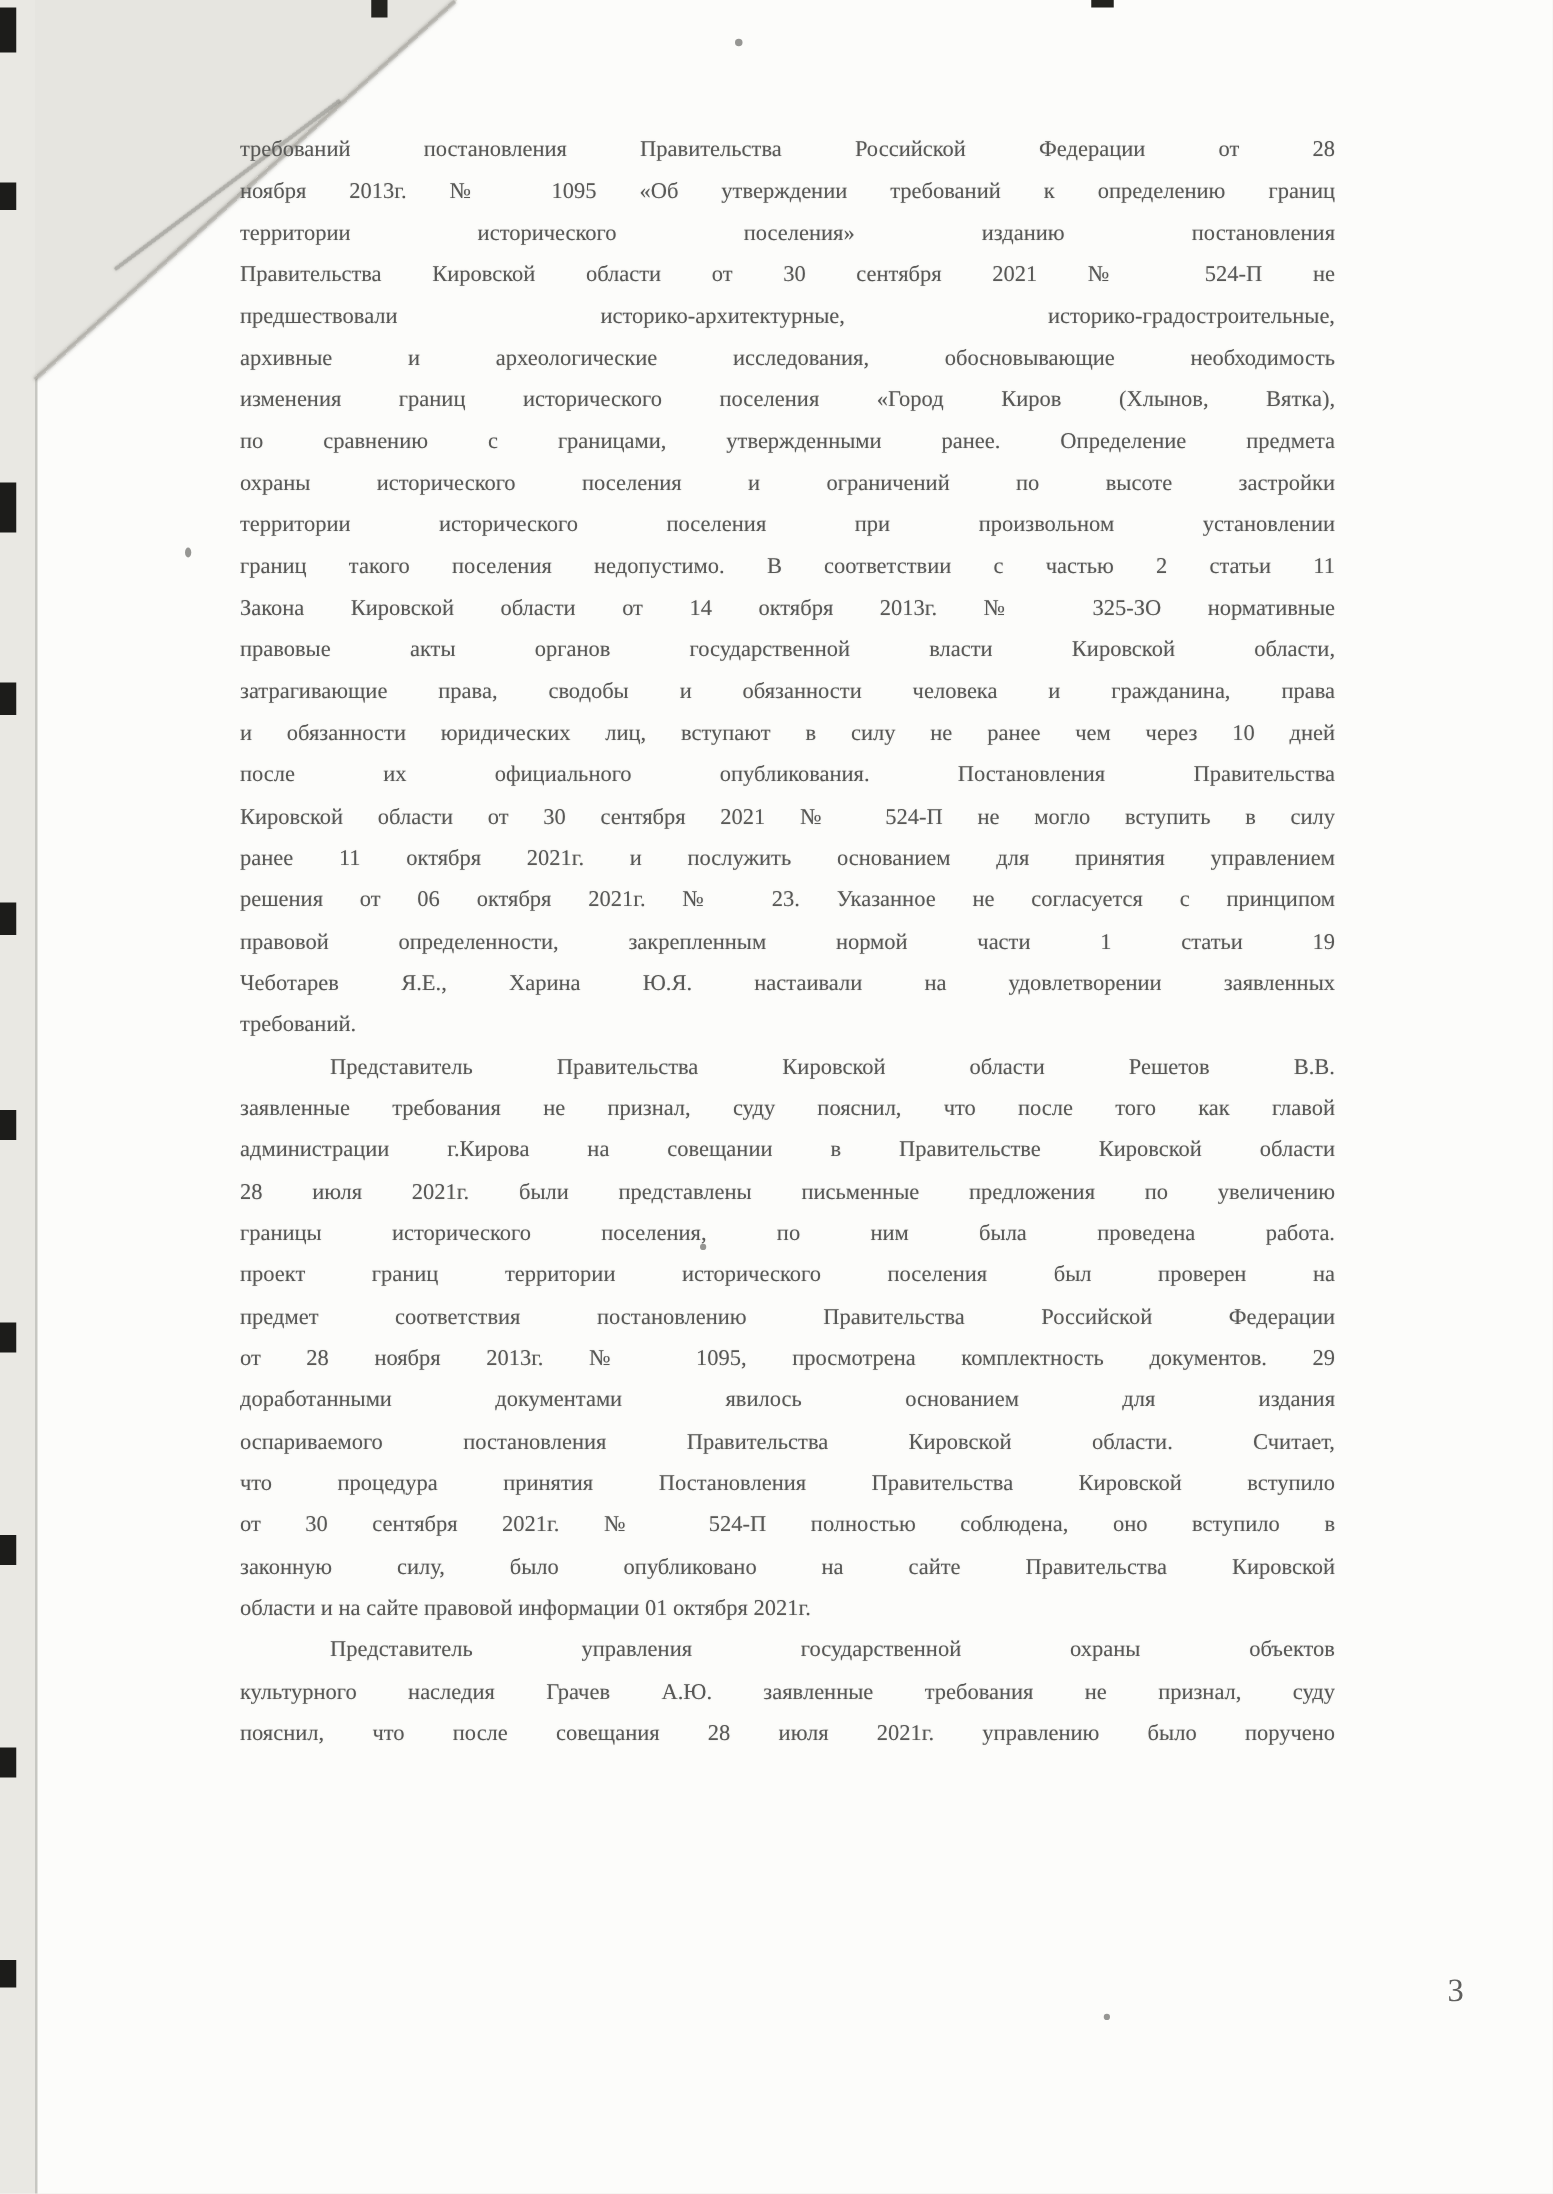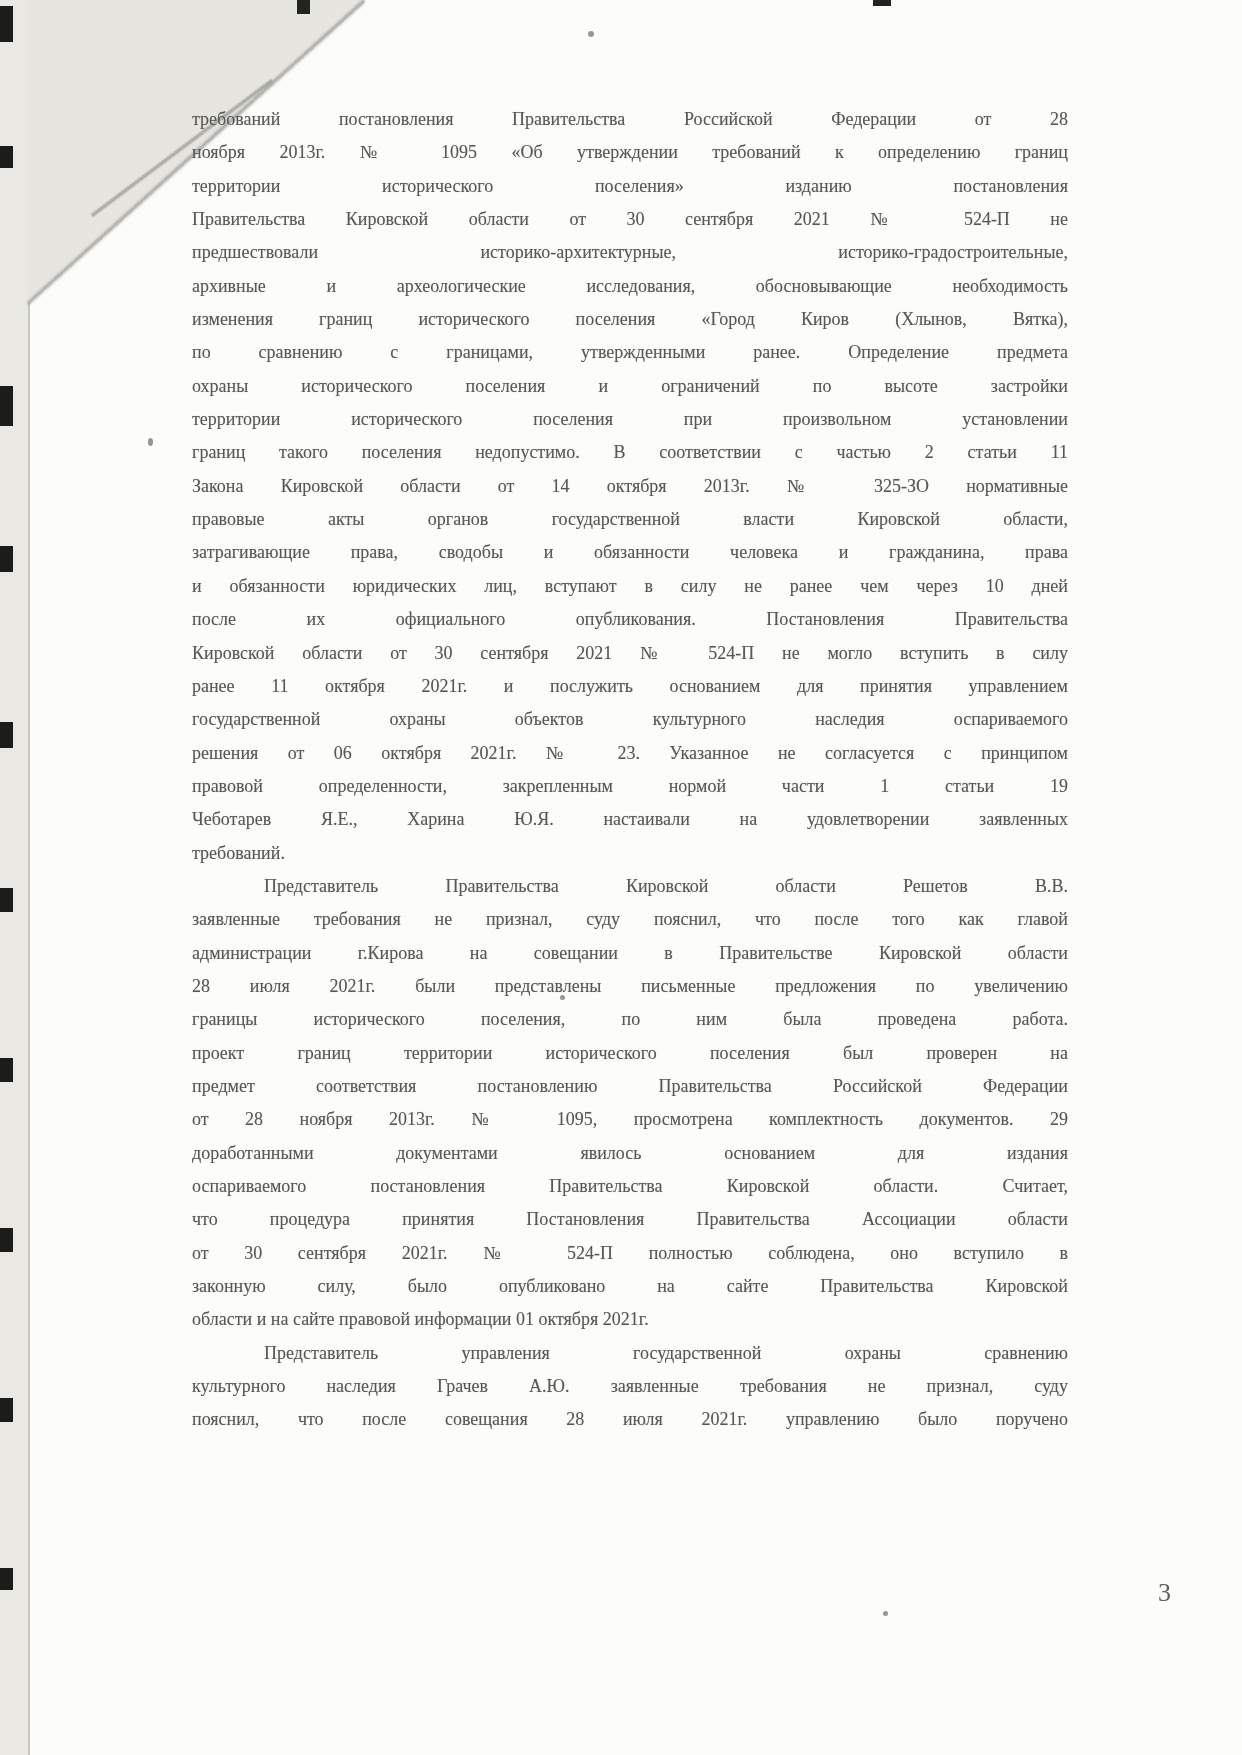--- a/index.html
+++ b/index.html
@@ -71,46 +71,45 @@
         <div class="line">охраны исторического поселения и ограничений по высоте застройки</div>
         <div class="line">территории исторического поселения при произвольном установлении</div>
         <div class="line">границ такого поселения недопустимо. В соответствии с частью 2 статьи 11</div>
         <div class="line">Закона Кировской области от 14 октября 2013г. № 325-ЗО нормативные</div>
         <div class="line">правовые акты органов государственной власти Кировской области,</div>
         <div class="line">затрагивающие права, сводобы и обязанности человека и гражданина, права</div>
         <div class="line">и обязанности юридических лиц, вступают в силу не ранее чем через 10 дней</div>
         <div class="line">после их официального опубликования. Постановления Правительства</div>
         <div class="line">Кировской области от 30 сентября 2021 № 524-П не могло вступить в силу</div>
         <div class="line">ранее 11 октября 2021г. и послужить основанием для принятия управлением</div>
-        <div class="line">государственной охраны объектов культурного наследия оспариваемого</div>
         <div class="line">решения от 06 октября 2021г. № 23. Указанное не согласуется с принципом</div>
         <div class="line">правовой определенности, закрепленным нормой части 1 статьи 19</div>
       </div>
       <div class="para">
         <div class="line">Чеботарев Я.Е., Харина Ю.Я. настаивали на удовлетворении заявленных</div>
         <div class="line left-last">требований.</div>
       </div>
       <div class="para">
         <div class="line indent">Представитель Правительства Кировской области Решетов В.В.</div>
         <div class="line">заявленные требования не признал, суду пояснил, что после того как главой</div>
         <div class="line">администрации г.Кирова на совещании в Правительстве Кировской области</div>
         <div class="line">28 июля 2021г. были представлены письменные предложения по увеличению</div>
         <div class="line">границы исторического поселения, по ним была проведена работа.</div>
         <div class="line">проект границ территории исторического поселения был проверен на</div>
         <div class="line">предмет соответствия  постановлению Правительства Российской Федерации</div>
         <div class="line">от 28 ноября 2013г.  № 1095, просмотрена комплектность документов. 29</div>
         <div class="line">доработанными документами явилось основанием для издания</div>
         <div class="line">оспариваемого постановления Правительства Кировской области. Считает,</div>
-        <div class="line">что процедура принятия Постановления Правительства Ассоциации области</div>
+        <div class="line">что процедура принятия Постановления Правительства Кировской вступило</div>
         <div class="line">от 30 сентября 2021г. № 524-П полностью соблюдена, оно вступило в</div>
         <div class="line">законную силу, было опубликовано на сайте Правительства Кировской</div>
         <div class="line left-last">области и на сайте правовой информации 01 октября 2021г.</div>
       </div>
       <div class="para">
-        <div class="line indent">Представитель управления государственной охраны сравнению</div>
+        <div class="line indent">Представитель управления государственной охраны объектов</div>
         <div class="line">культурного наследия Грачев А.Ю. заявленные требования не признал, суду</div>
         <div class="line">пояснил, что после совещания 28 июля 2021г. управлению было поручено</div>
       </div>
     </div>
 
   <div class="page-number">3</div>
 </div>
 
 <div class="edge-mark" style="top: 6px; height: 36px;"></div>
 <div class="edge-mark" style="top: 146px; height: 22px;"></div>

